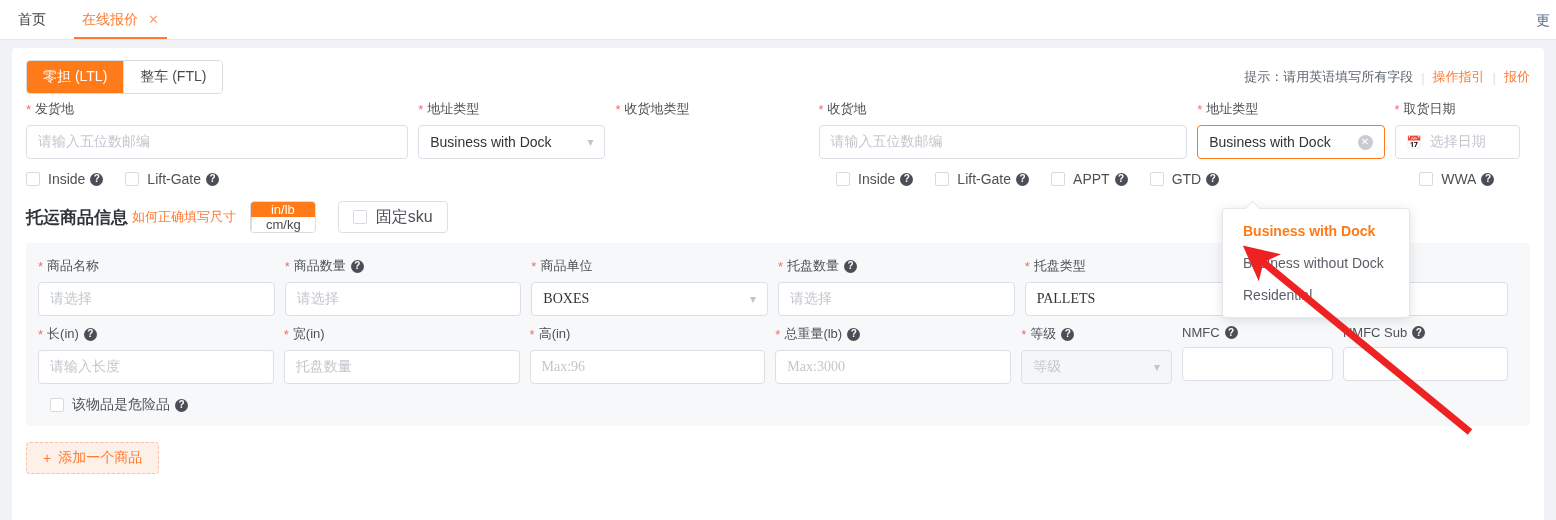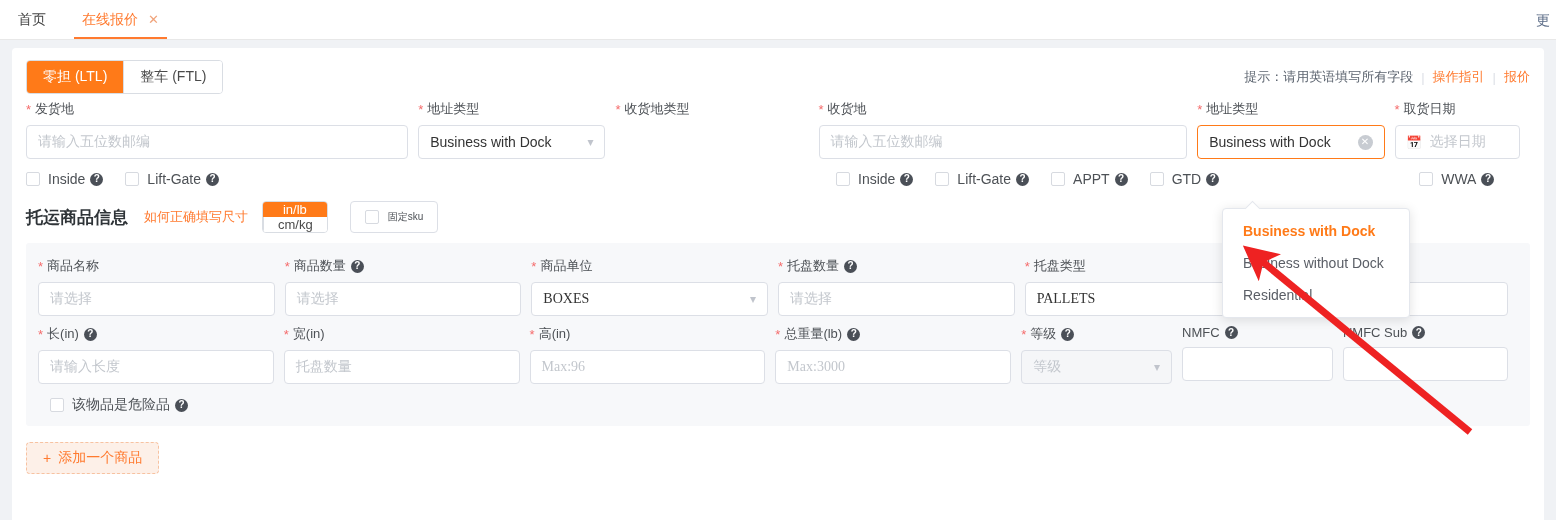--- a/index.html
+++ b/index.html
@@ -220,32 +220,32 @@
   }
   .dd-item.sel { color: #ff7a18; font-weight: bold; }
 
   
   .goods-hd {
     display: flex;
     align-items: center;
     padding: 14px 14px 10px 14px;
   }
   .goods-title { font-size: 17px; color: #2f3438; font-weight: bold; }
-  .goods-sub { font-size: 13px; color: #ff7a2f; margin-left: 16px; cursor: pointer; }
+  .goods-sub { font-size: 13px; color: #ff7a2f; margin-left: 4px; cursor: pointer; }
   .unit-seg { margin-left: 14px; }
   .unit-seg .seg { padding: 0 14px; height: 32px; font-size: 13px; }
   .unit-seg { height: 32px; flex-direction: column; }
   .sku-btn {
     margin-left: 22px;
     height: 32px;
     border: 1px solid #dcdfe6;
     border-radius: 4px;
     display: flex; align-items: center;
     padding: 0 14px;
-    font-size: 10px;
+    font-size: 16px;
     color: #4d5156;
     background: #fff;
     cursor: pointer;
   }
   .sku-btn .box { margin-right: 9px; }
 
   
   .goods-panel {
     margin: 0 14px;
     background: #f7f8fa;

